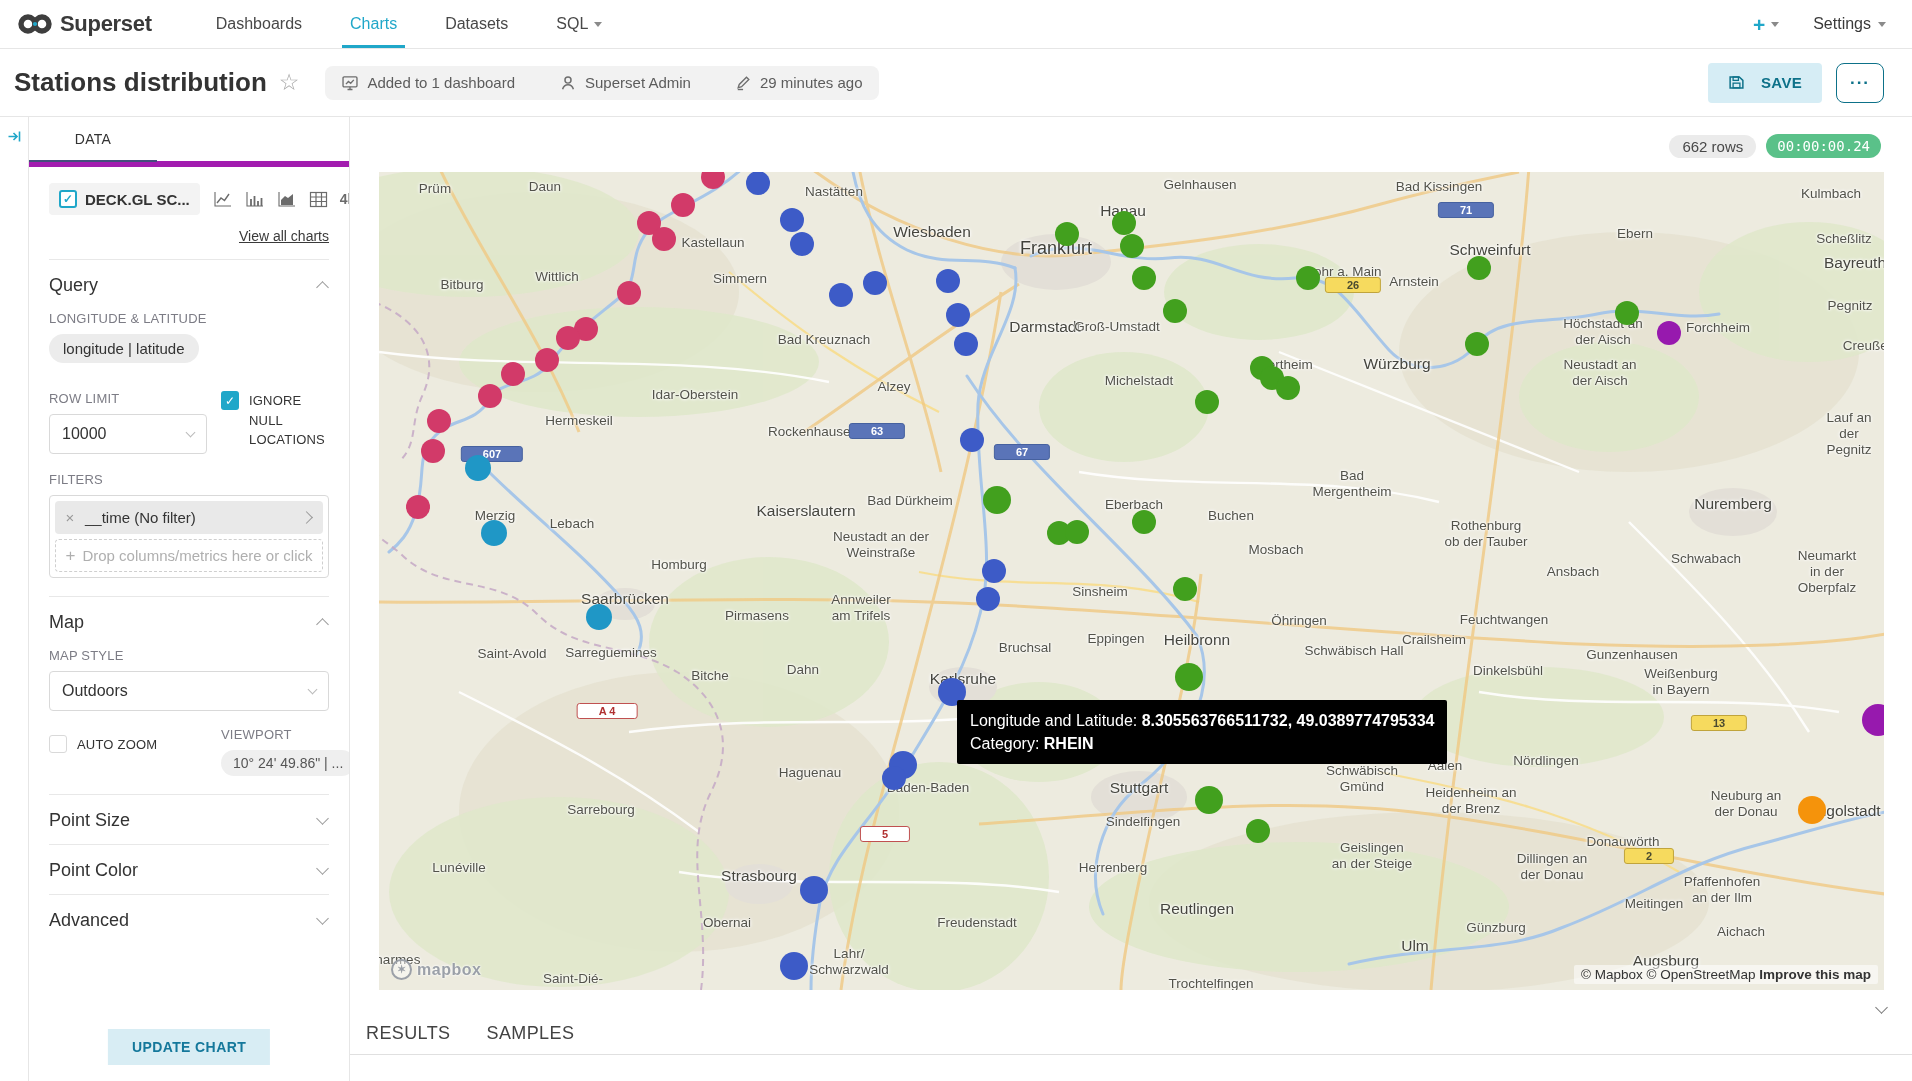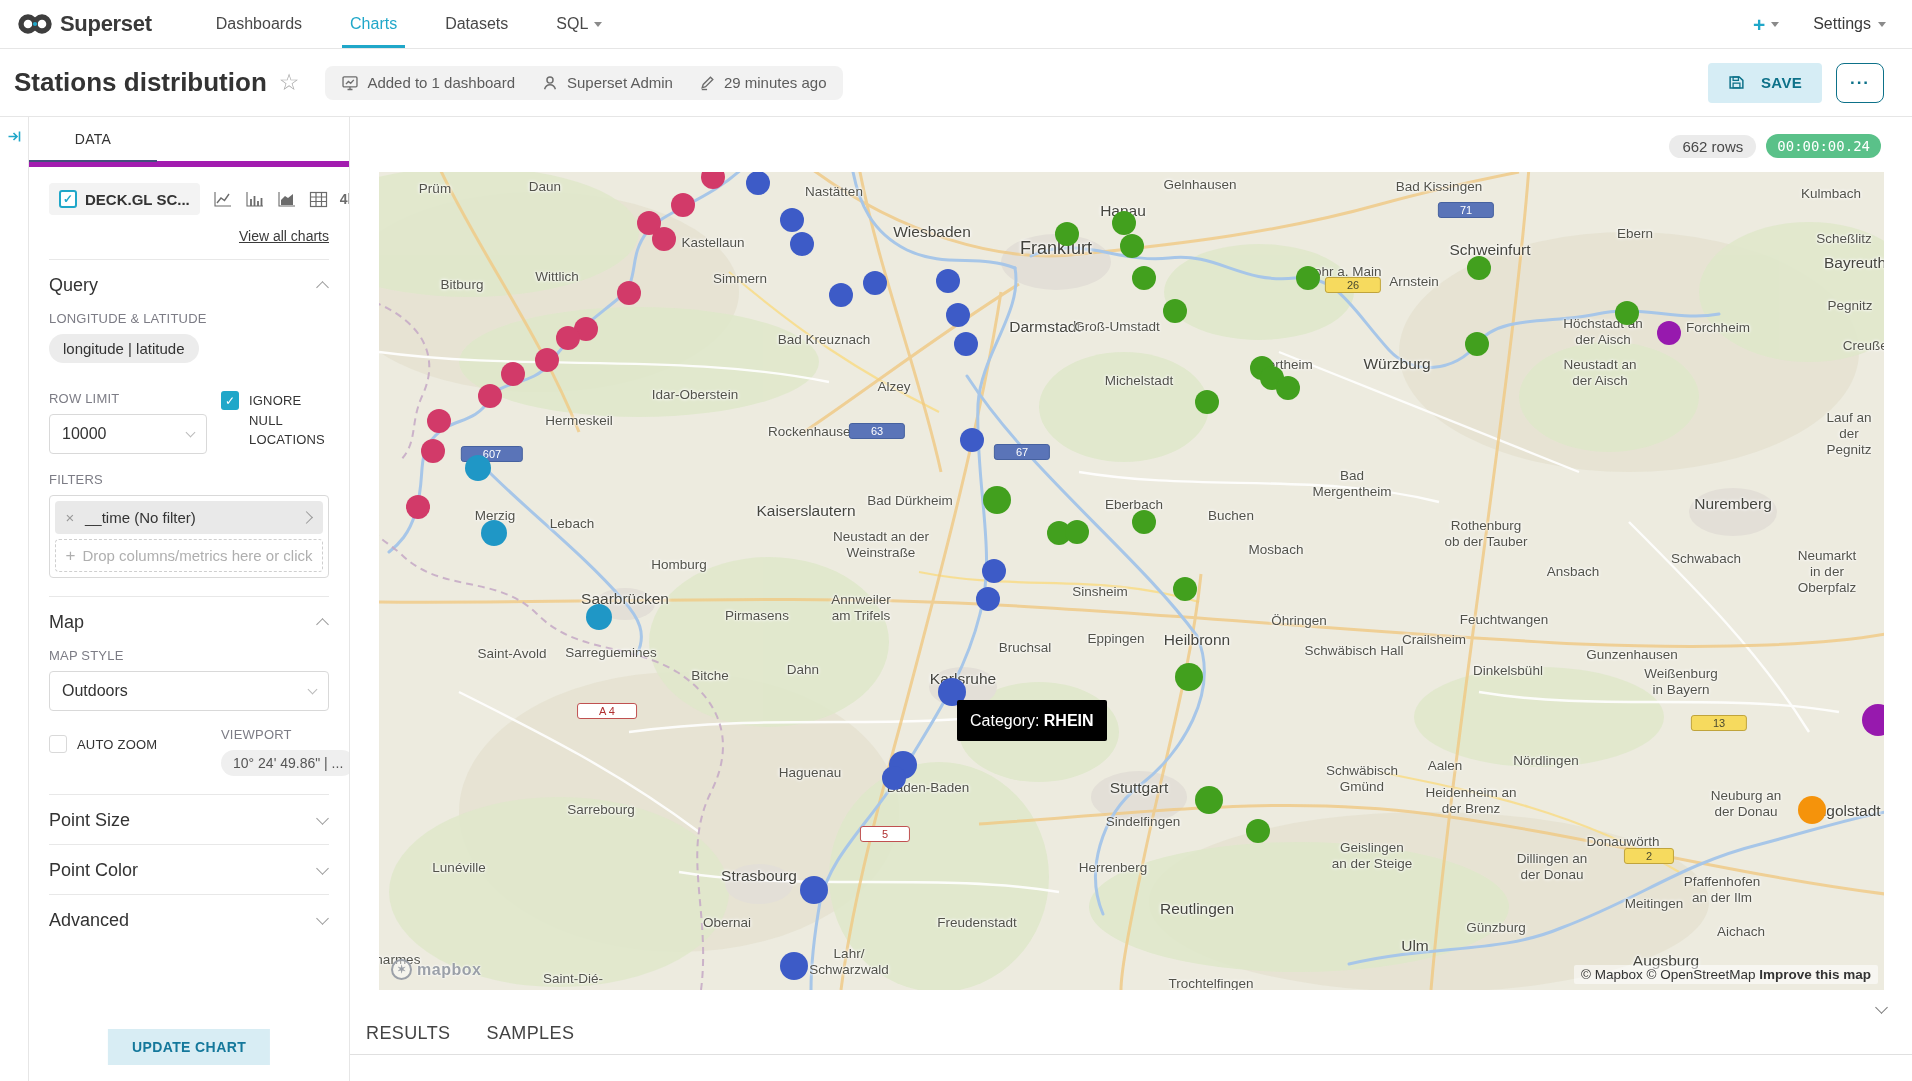--- a/index.html
+++ b/index.html
@@ -23,21 +23,21 @@
   .nav-right { margin-left:auto; display:flex; align-items:center; gap:34px; }
   .plus-menu { display:flex; align-items:center; gap:6px; cursor:pointer; }
   .plus-glyph { color:#20A7C9; font-size:21px; font-weight:bold; line-height:1; }
   .settings-menu { display:flex; align-items:center; gap:7px; font-size:16px; color:#3A3A3A; cursor:pointer; }
 
   
   .chart-header { height:68px; flex:0 0 68px; display:flex; align-items:center;
     border-bottom:1px solid #E6E6E6; padding:0 28px 0 14px; }
   .chart-title { font-size:26px; font-weight:bold; color:#333; }
   .star { font-size:23px; color:#A8A8A8; margin-left:12px; cursor:pointer; }
-  .meta-group { margin-left:26px; display:flex; align-items:center; gap:26px;
+  .meta-group { margin-left:26px; display:flex; align-items:center; gap:44px;
     background:#F2F2F2; border-radius:8px; padding:8px 16px; }
   .meta-item { display:flex; align-items:center; gap:8px; font-size:15px; color:#5C5C5C; cursor:pointer; }
   .meta-item svg { color:#6E6E6E; }
   .header-actions { margin-left:auto; display:flex; align-items:center; gap:14px; }
   .save-btn { display:flex; align-items:center; gap:16px; background:#D6EDF5; color:#0D7189;
     font-size:15px; font-weight:bold; letter-spacing:0.3px; border:none; border-radius:4px;
     height:40px; padding:0 20px; cursor:pointer; }
   .more-btn { width:48px; height:40px; border:1px solid #0D7189; border-radius:8px; background:#fff;
     color:#0D7189; font-size:17px; font-weight:bold; letter-spacing:1px; cursor:pointer; }
 
@@ -113,21 +113,21 @@
   .timer-badge { background:#5AC189; color:#fff; font-family:"DejaVu Sans Mono", monospace;
     font-size:14px; border-radius:13px; padding:4px 11px; }
   .map-frame { position:absolute; left:29px; top:55px; width:1505px; height:818px;
     overflow:hidden; cursor:grab; }
   .map-frame svg.map-bg { position:absolute; inset:0; }
   .map-label { position:absolute; transform:translate(-50%,-50%); font-size:13.5px; color:#52524A;
     white-space:pre-line; text-align:center; line-height:1.2;
     text-shadow:0 0 2px #fff, 0 0 3px #fff, 0 0 4px #fff; pointer-events:none; }
   .map-label.s2 { font-size:15.5px; color:#45453E; }
   .map-label.s3 { font-size:18px; color:#3F3F39; }
-  .shield { position:absolute; transform:translate(-50%,-50%); font-size:11px; font-weight:normal;
+  .shield { position:absolute; transform:translate(-50%,-50%); font-size:11px; font-weight:bold;
     border-radius:3px; padding:1px 21px; pointer-events:none; }
   .shield.blue { background:#5A74B8; color:#fff; border:1px solid #46619F; }
   .shield.yellow { background:#F6DA5E; color:#4A4A30; border:1px solid #C0A43C; }
   .shield.red { background:#fff; color:#B03030; border:1px solid #C05050; }
   .map-dot { position:absolute; border-radius:50%; cursor:pointer; }
   .map-tooltip { position:absolute; background:#000; color:#fff; font-size:16px;
     padding:9px 13px; border-radius:2px; line-height:1.45; white-space:nowrap; z-index:5; }
   .map-tooltip b { font-weight:bold; }
   .mapbox-logo { position:absolute; left:12px; bottom:10px; display:flex; align-items:center;
     gap:5px; z-index:4; cursor:pointer; }
@@ -637,20 +637,23 @@
             <div class="map-dot" style="left: 1088px; top: 84px; width: 24px; height: 24px; background: rgb(66, 160, 30);"></div>
             <div class="map-dot" style="left: 1086px; top: 160px; width: 24px; height: 24px; background: rgb(66, 160, 30);"></div>
             <div class="map-dot" style="left: 1236px; top: 129px; width: 24px; height: 24px; background: rgb(66, 160, 30);"></div>
             <div class="map-dot" style="left: 1278px; top: 149px; width: 24px; height: 24px; background: rgb(151, 25, 174);"></div>
             <div class="map-dot" style="left: 1483px; top: 532px; width: 32px; height: 32px; background: rgb(151, 25, 174);"></div>
             <div class="map-dot" style="left: 1419px; top: 624px; width: 28px; height: 28px; background: rgb(245, 147, 11);"></div>
           </div>
 
         <div class="map-tooltip" id="map-tooltip" style="left: 578px; top: 528px;">
           <div>
+            <span>Longitude and Latitude: </span><b>8.305563766511732, 49.0389774795334</b>
+          </div>
+          <div>
             <span>Category: </span><b>RHEIN</b>
           </div>
         </div>
 
         <div class="mapbox-logo">
           <span class="mb-circle">✶</span>
           <span class="mb-word">mapbox</span>
         </div>
         <div class="attribution">
           <a>© Mapbox</a>

